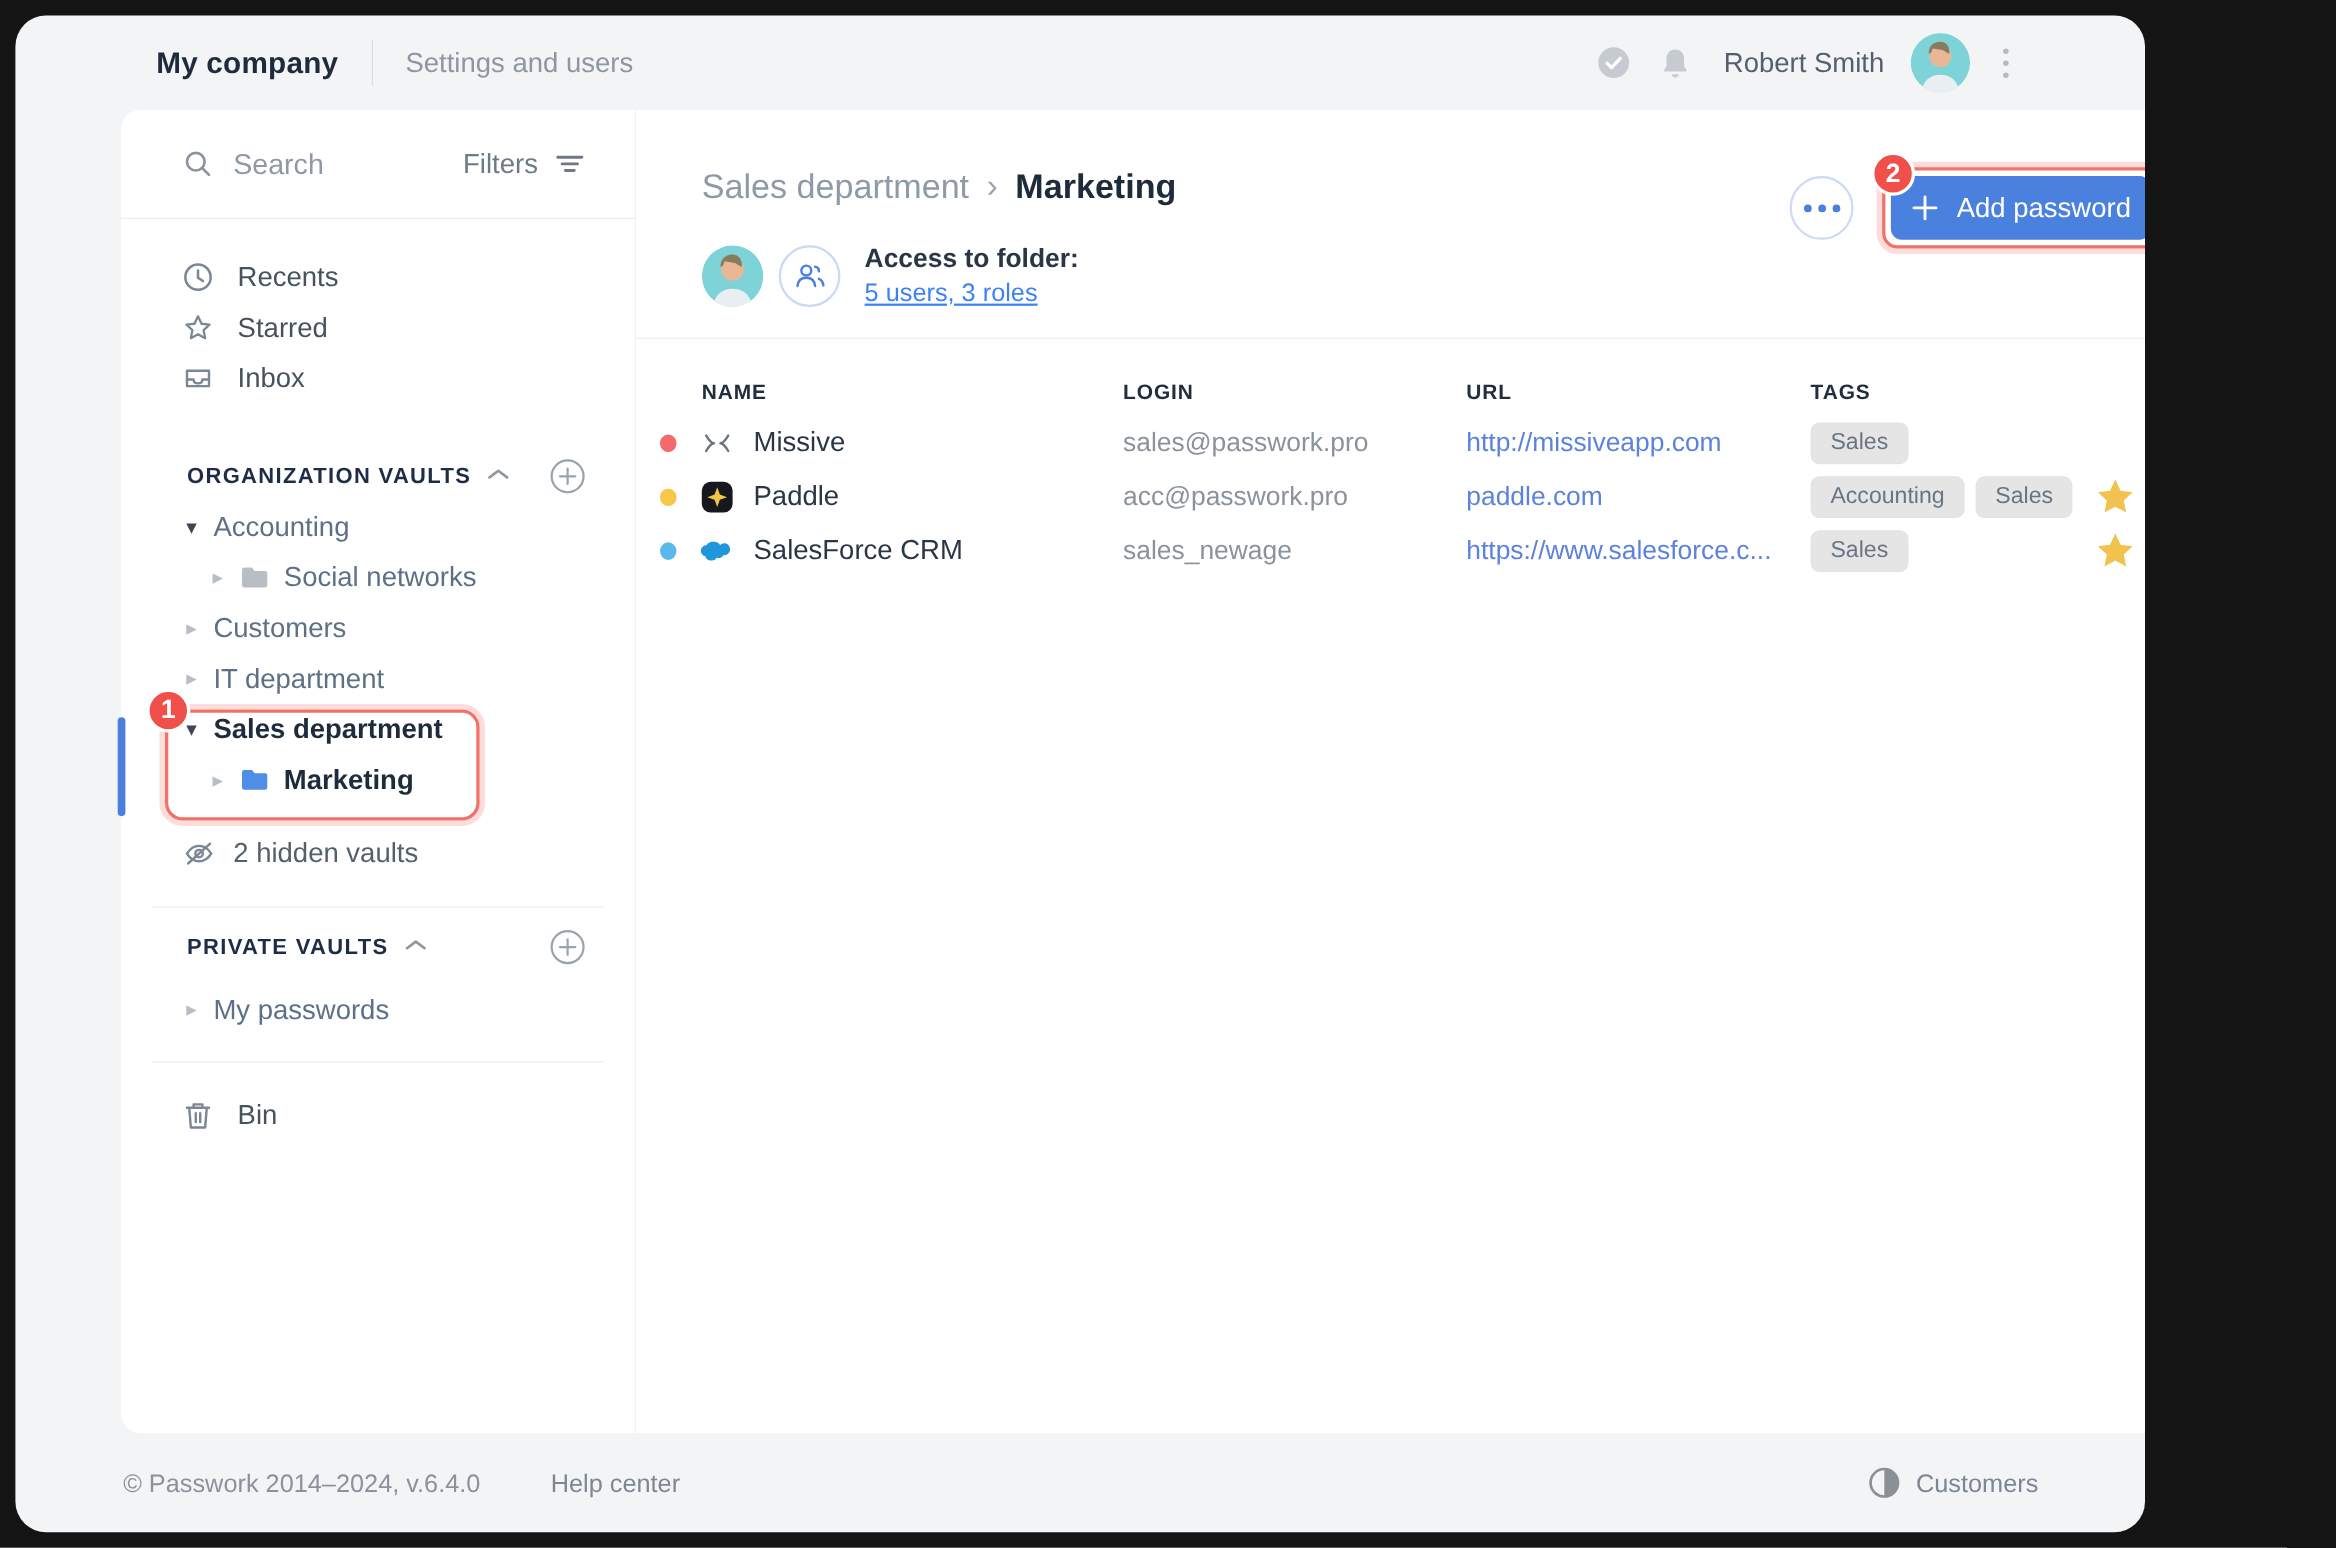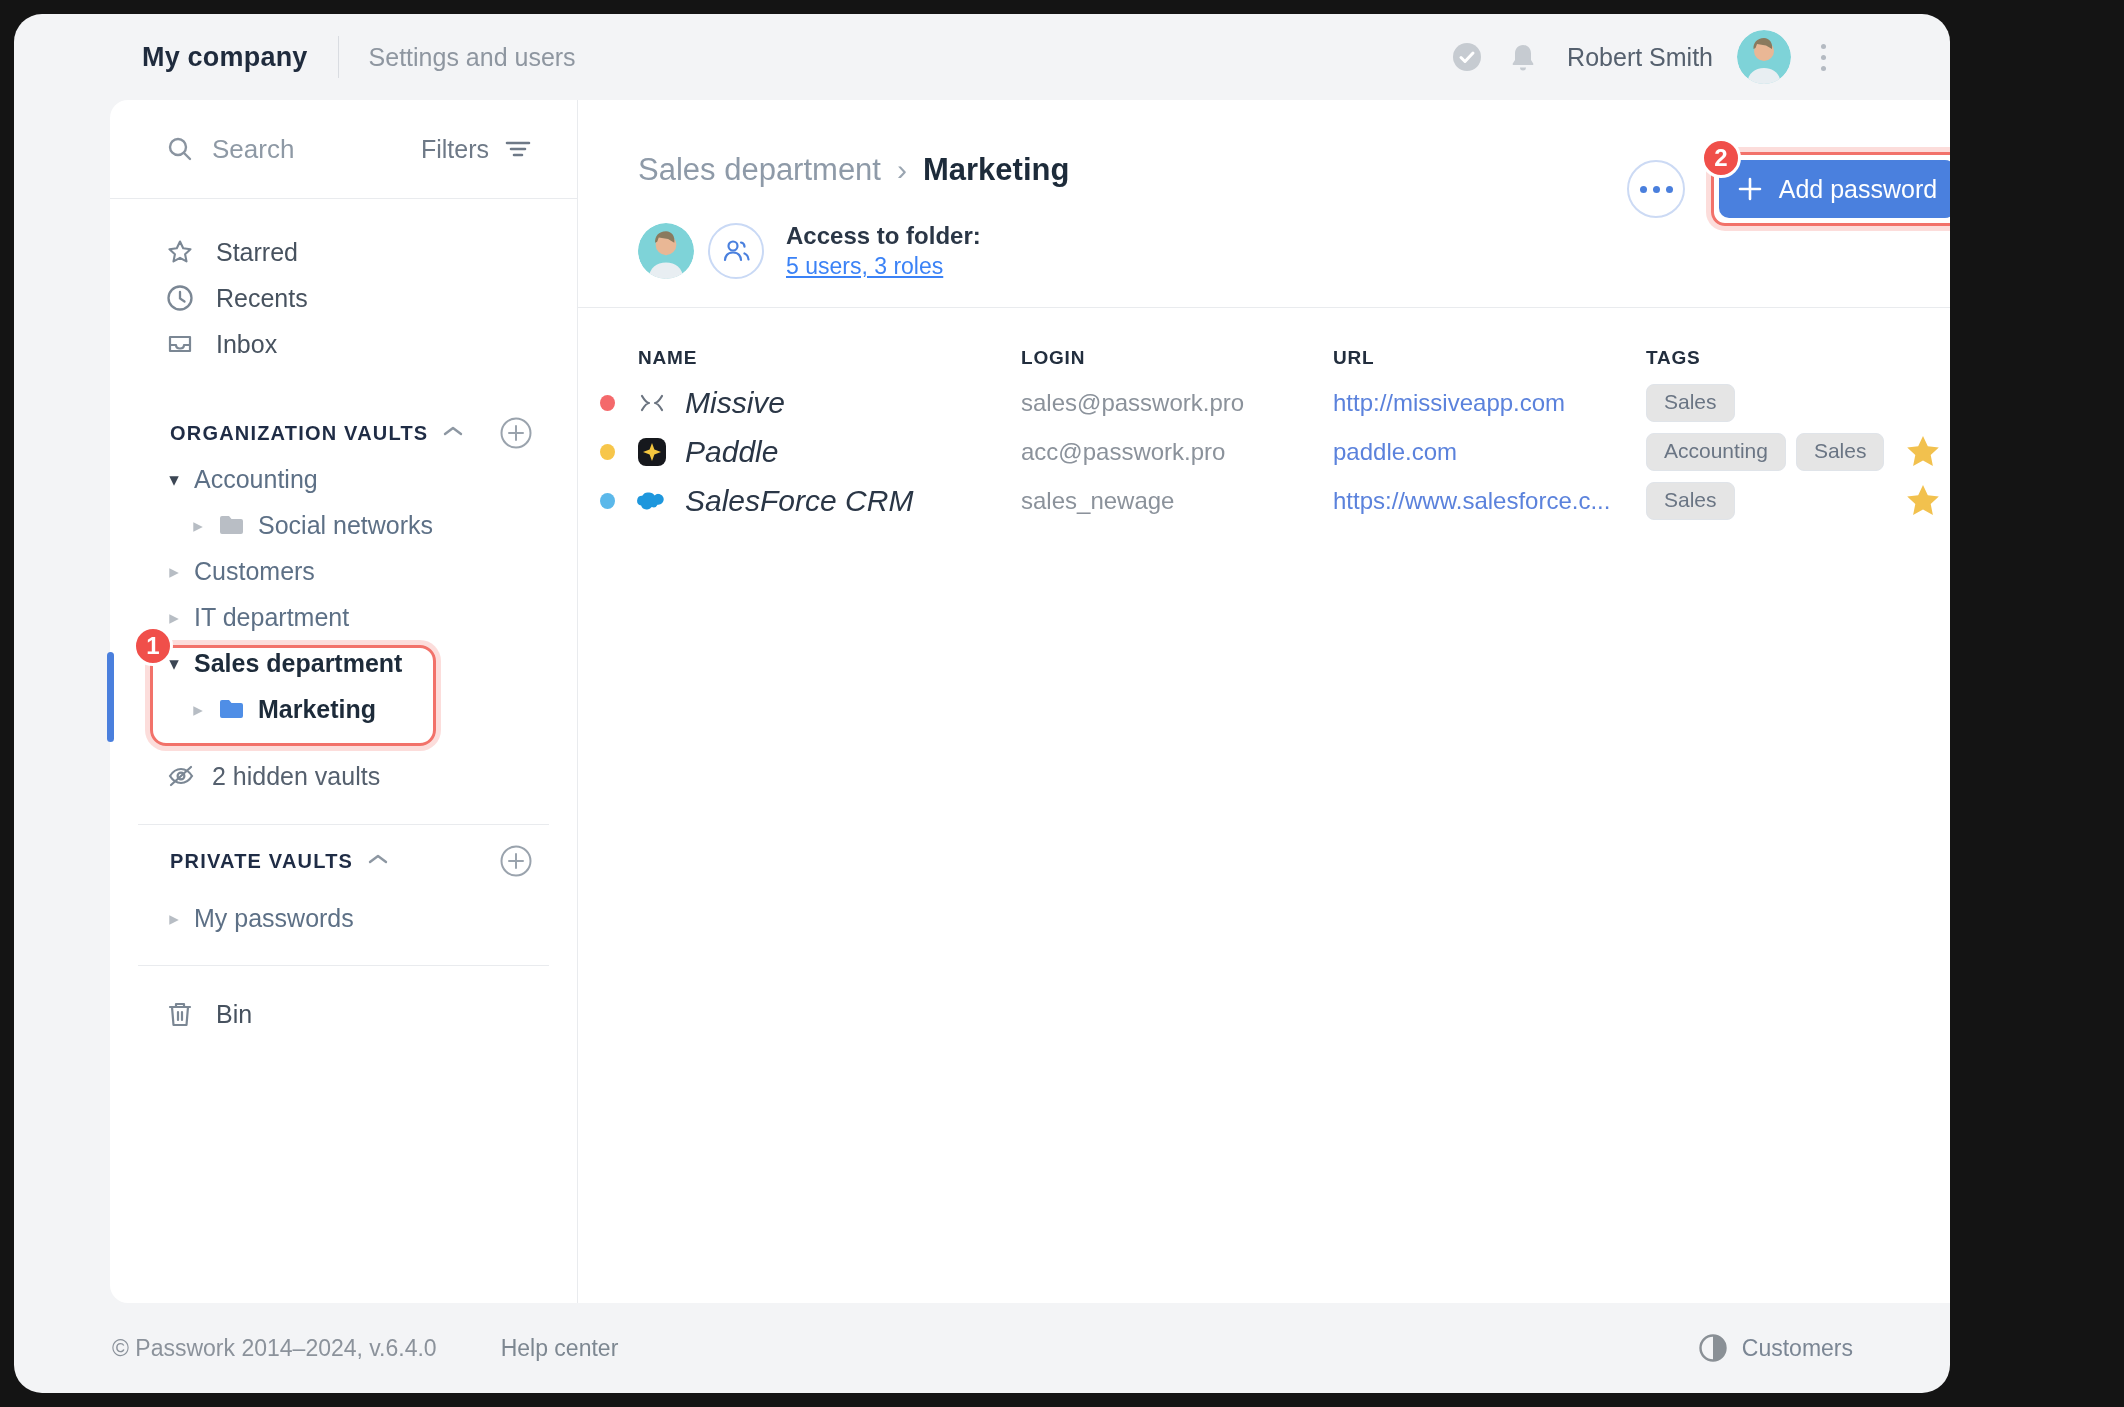--- a/index.html
+++ b/index.html
@@ -102,21 +102,21 @@
   
   .table { padding:30px 60px 0 22px; }
   .thead, .trow-data { display:grid; grid-template-columns:421px 312px 313px 1fr 60px; align-items:center; }
   .thead { height:40px; }
   .th { font-size:19px; font-weight:700; letter-spacing:.8px; color:#222e3e; }
   .th.first { padding-left:38px; }
   .trow-data { height:49px; }
   .name-cell { display:flex; align-items:center; }
   .dot { width:15px; height:16px; border-radius:50%; flex:none; margin-right:22px; }
   .pw-ic { width:30px; height:30px; flex:none; margin-right:18px; display:flex; align-items:center; justify-content:center; }
-  .pw-name { font-size:30px; color:#2a3646;font-style:italic; }
+  .pw-name { font-size:25px; color:#2a3646; }
   .cell-login { font-size:24px; color:#8b929b; }
   .cell-url { font-size:24px; color:#5b82dc; text-decoration:none; display:block;
               white-space:nowrap; overflow:hidden; }
   .tags-cell { display:flex; gap:10px; }
   .tag { border:1px solid #e0e4e9; background:#e5e5e5; border-radius:8px; padding:5px 17px 7px;
          font-size:21px; color:#6a7584; }
   .star-cell { display:flex; justify-content:center; }
 
   
   .footer { position:absolute; left:0; right:0; bottom:0; height:90px;
@@ -186,33 +186,33 @@
           <svg width="30" height="24" viewBox="0 0 30 24">
               <path d="M4 6h22M8 12h14M11 18h8" stroke="#6e7987" stroke-width="2.6" stroke-linecap="round"></path>
             </svg>
         </div>
       </div>
 
       <div class="nav-block">
         <div class="srow">
           <span class="ic">
               <svg width="28" height="28" viewBox="0 0 28 28">
-                <path d="M14 3.5l3.2 6.8 7.3.9-5.4 5 1.4 7.2L14 19.8l-6.5 3.6 1.4-7.2-5.4-5 7.3-.9z" fill="none" stroke="#7b8794" stroke-width="2.1" stroke-linejoin="round"></path>
-              </svg>
-            </span>
-          <span class="lbl">Starred</span>
+                <circle cx="14" cy="14" r="11.5" fill="none" stroke="#7b8794" stroke-width="2.3"></circle>
+                <path d="M14 8v6.5l4.5 3" fill="none" stroke="#7b8794" stroke-width="2.3" stroke-linecap="round"></path>
+              </svg>
+            </span>
+          <span class="lbl">Recents</span>
         </div>
         <div class="srow">
           <span class="ic">
               <svg width="28" height="28" viewBox="0 0 28 28">
-                <circle cx="14" cy="14" r="11.5" fill="none" stroke="#7b8794" stroke-width="2.3"></circle>
-                <path d="M14 8v6.5l4.5 3" fill="none" stroke="#7b8794" stroke-width="2.3" stroke-linecap="round"></path>
-              </svg>
-            </span>
-          <span class="lbl">Recents</span>
+                <path d="M14 3.5l3.2 6.8 7.3.9-5.4 5 1.4 7.2L14 19.8l-6.5 3.6 1.4-7.2-5.4-5 7.3-.9z" fill="none" stroke="#7b8794" stroke-width="2.1" stroke-linejoin="round"></path>
+              </svg>
+            </span>
+          <span class="lbl">Starred</span>
         </div>
         <div class="srow">
           <span class="ic">
               <svg width="28" height="28" viewBox="0 0 28 28">
                 <path d="M4 7h20v14H4z M4 15h6c0 2 1.5 3.5 4 3.5s4-1.5 4-3.5h6" fill="none" stroke="#7b8794" stroke-width="2.2" stroke-linejoin="round"></path>
               </svg>
             </span>
           <span class="lbl">Inbox</span>
         </div>
       </div>

